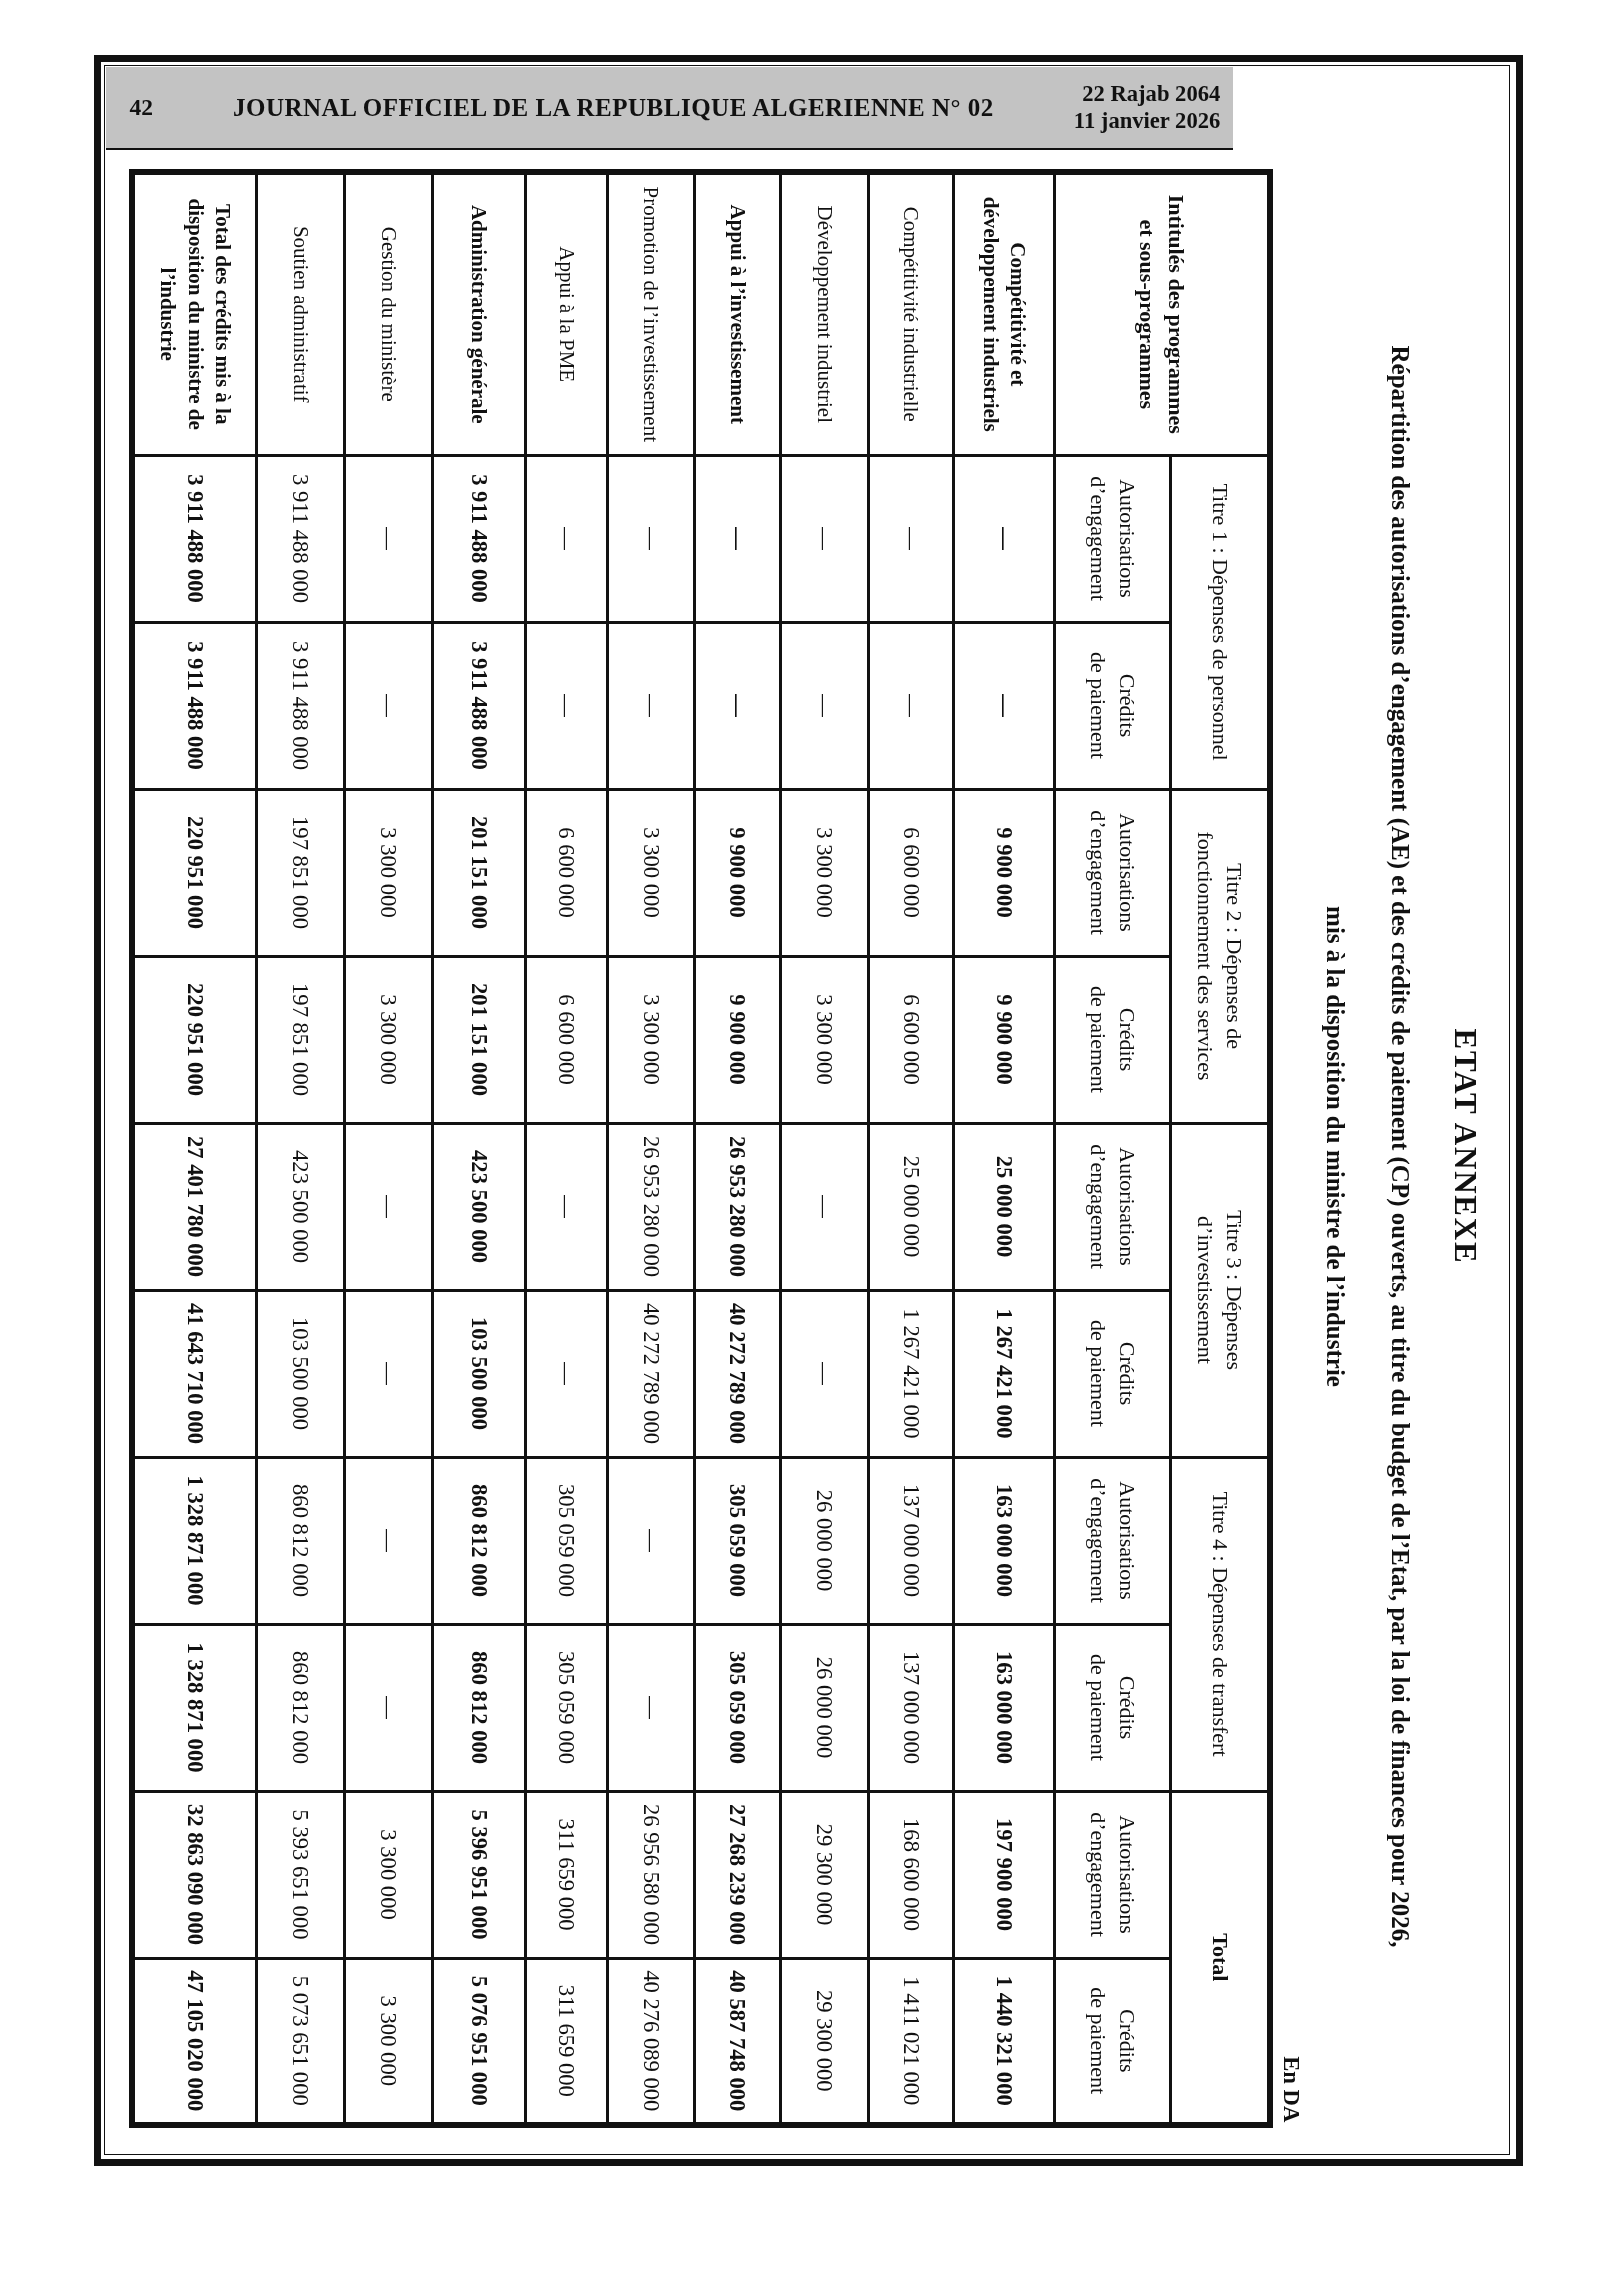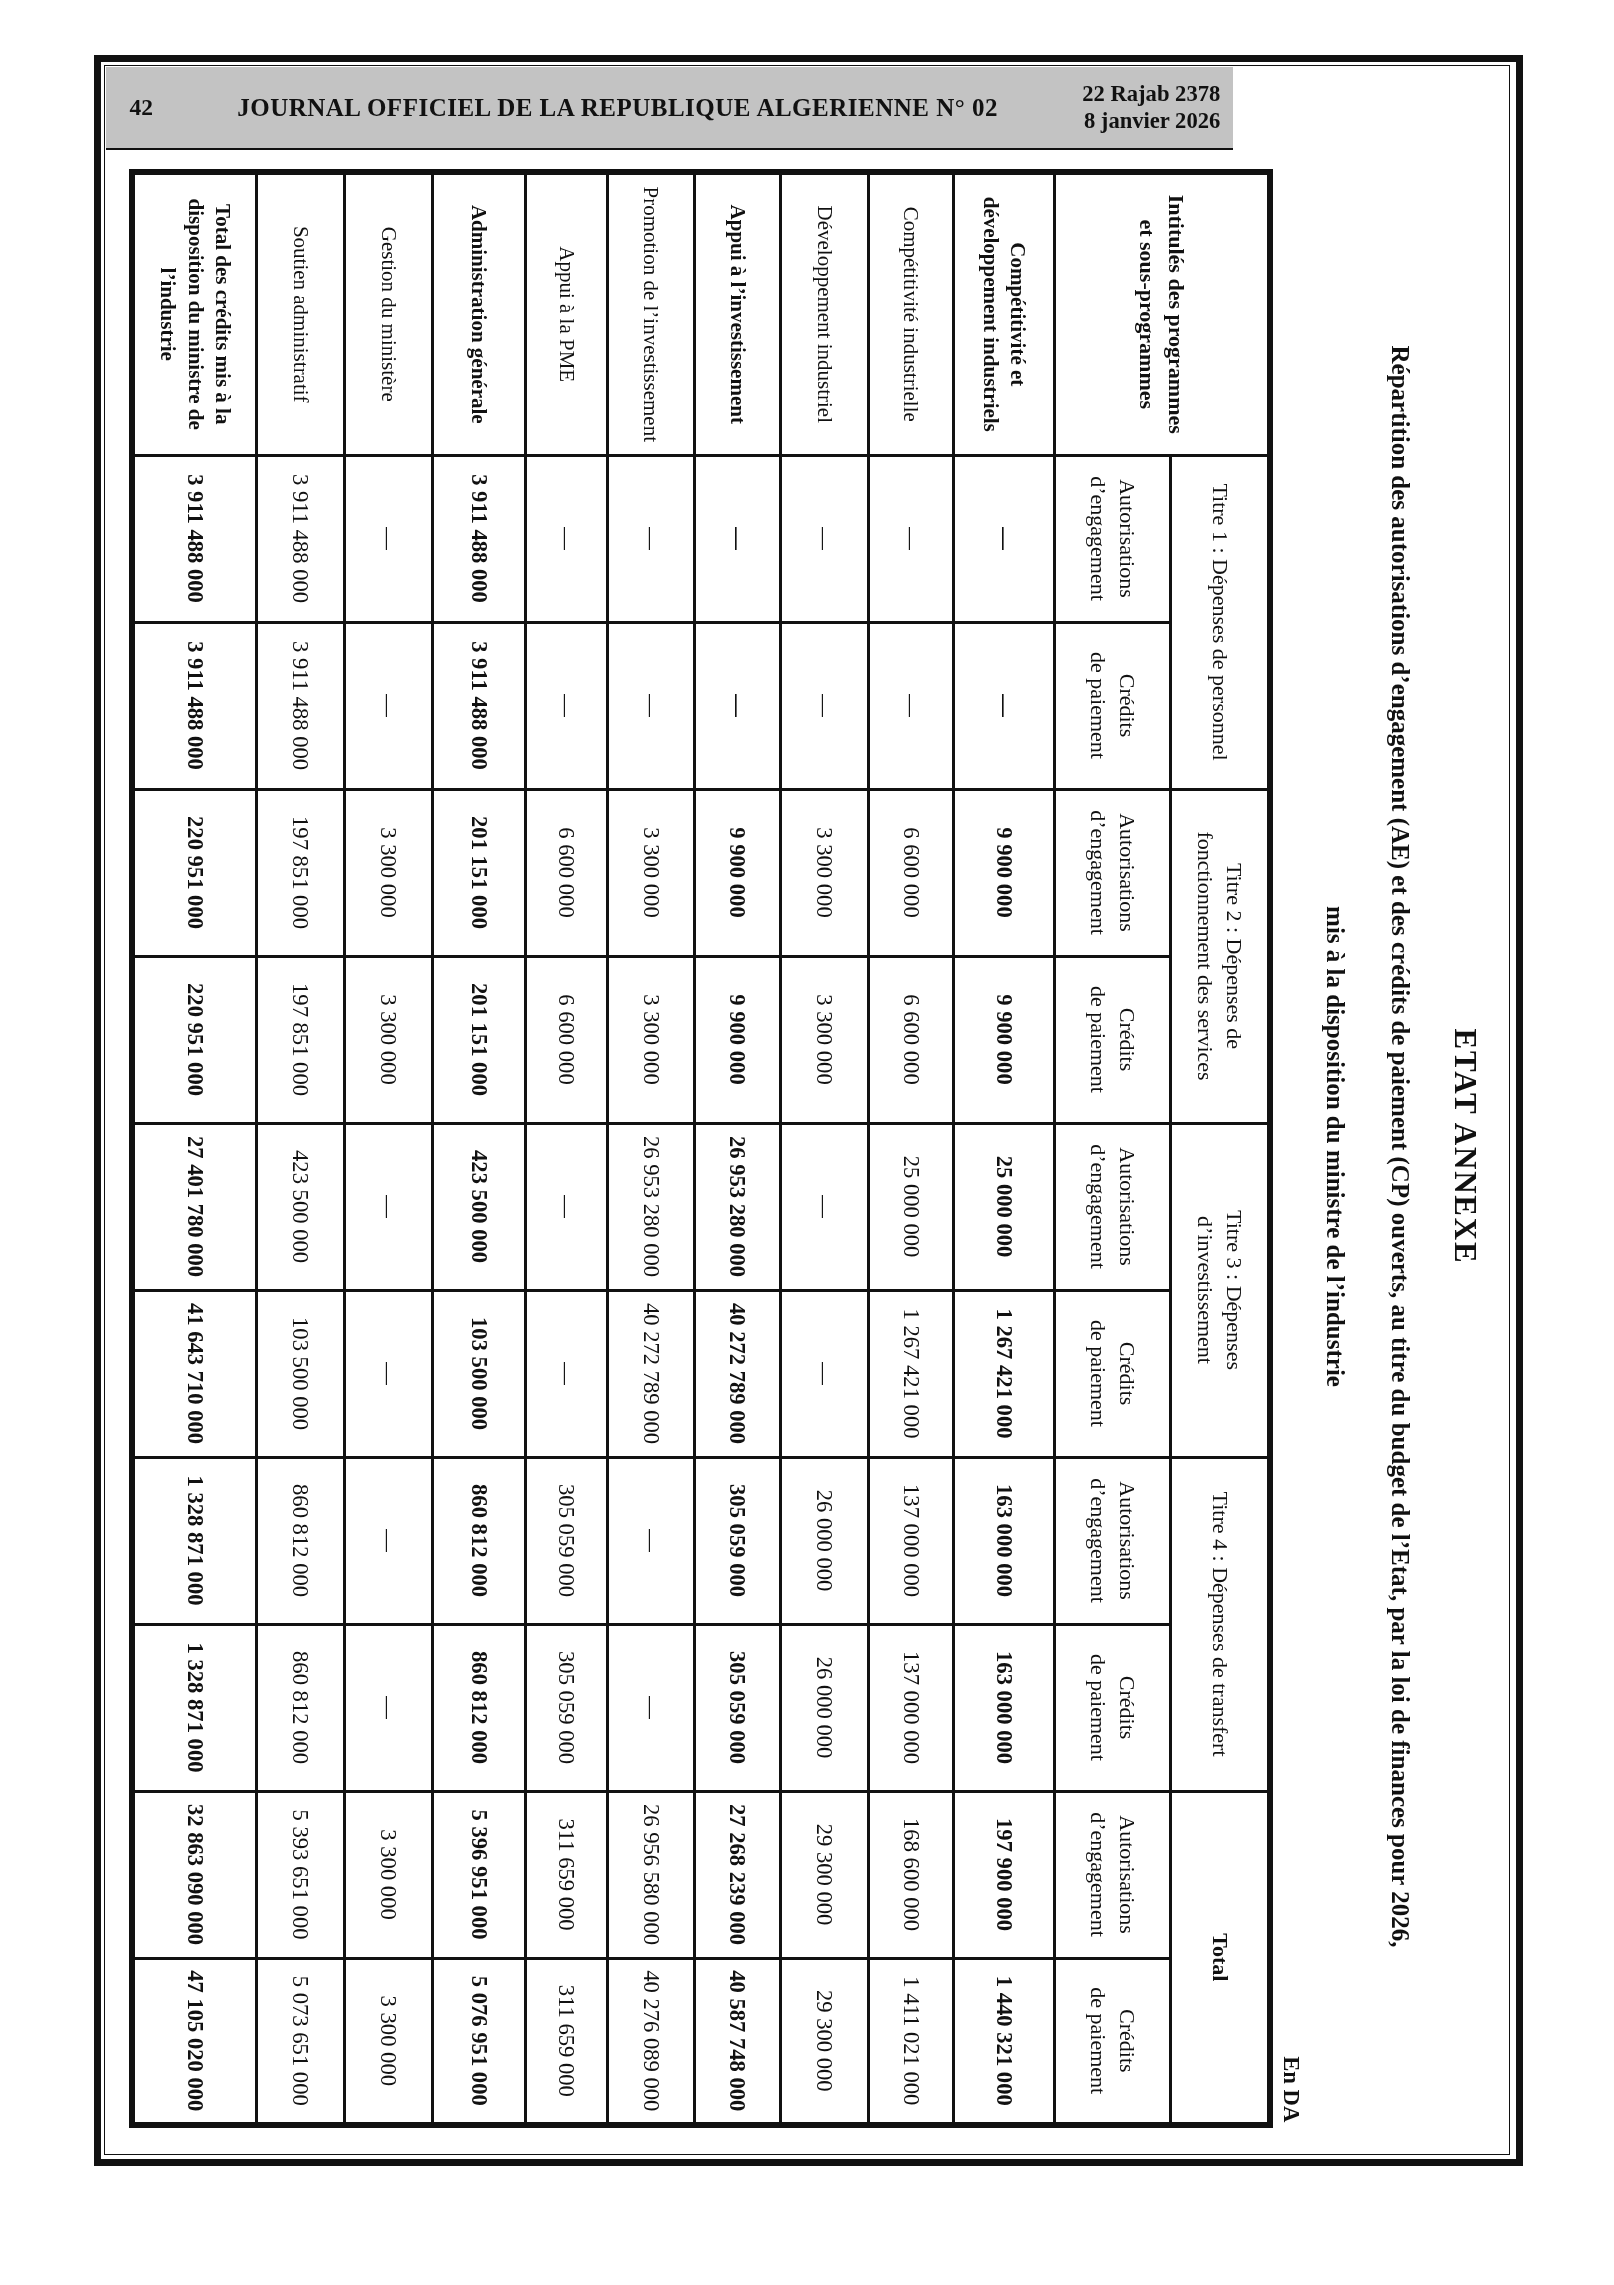--- a/index.html
+++ b/index.html
@@ -41,22 +41,22 @@
 </style>
 </head>
 <body>
 
 <div class="frame-outer"></div>
 <div class="frame-inner"></div>
 
 <div class="masthead">
   <span class="pagenum">42</span>
   <span class="jtitle">JOURNAL OFFICIEL DE LA REPUBLIQUE ALGERIENNE N° 02</span>
-  <span class="dates"><span>22 Rajab 2378</span>
-<span>8 janvier 2026</span></span>
+  <span class="dates"><span>22 Rajab 2064</span>
+<span>11 janvier 2026</span></span>
 </div>
 
 <div class="rot-wrap">
   <div class="rot">
 
     <div class="annex-head">ETAT ANNEXE</div>
     <div class="annex-title"><span>Répartition des autorisations d’engagement (AE) et des crédits de paiement (CP) ouverts, au titre du budget de l’Etat, par la loi de finances pour 2026,</span><br>
       <span>mis à la disposition du ministre de l’industrie</span></div>
     <div class="unit">En DA</div>
 

